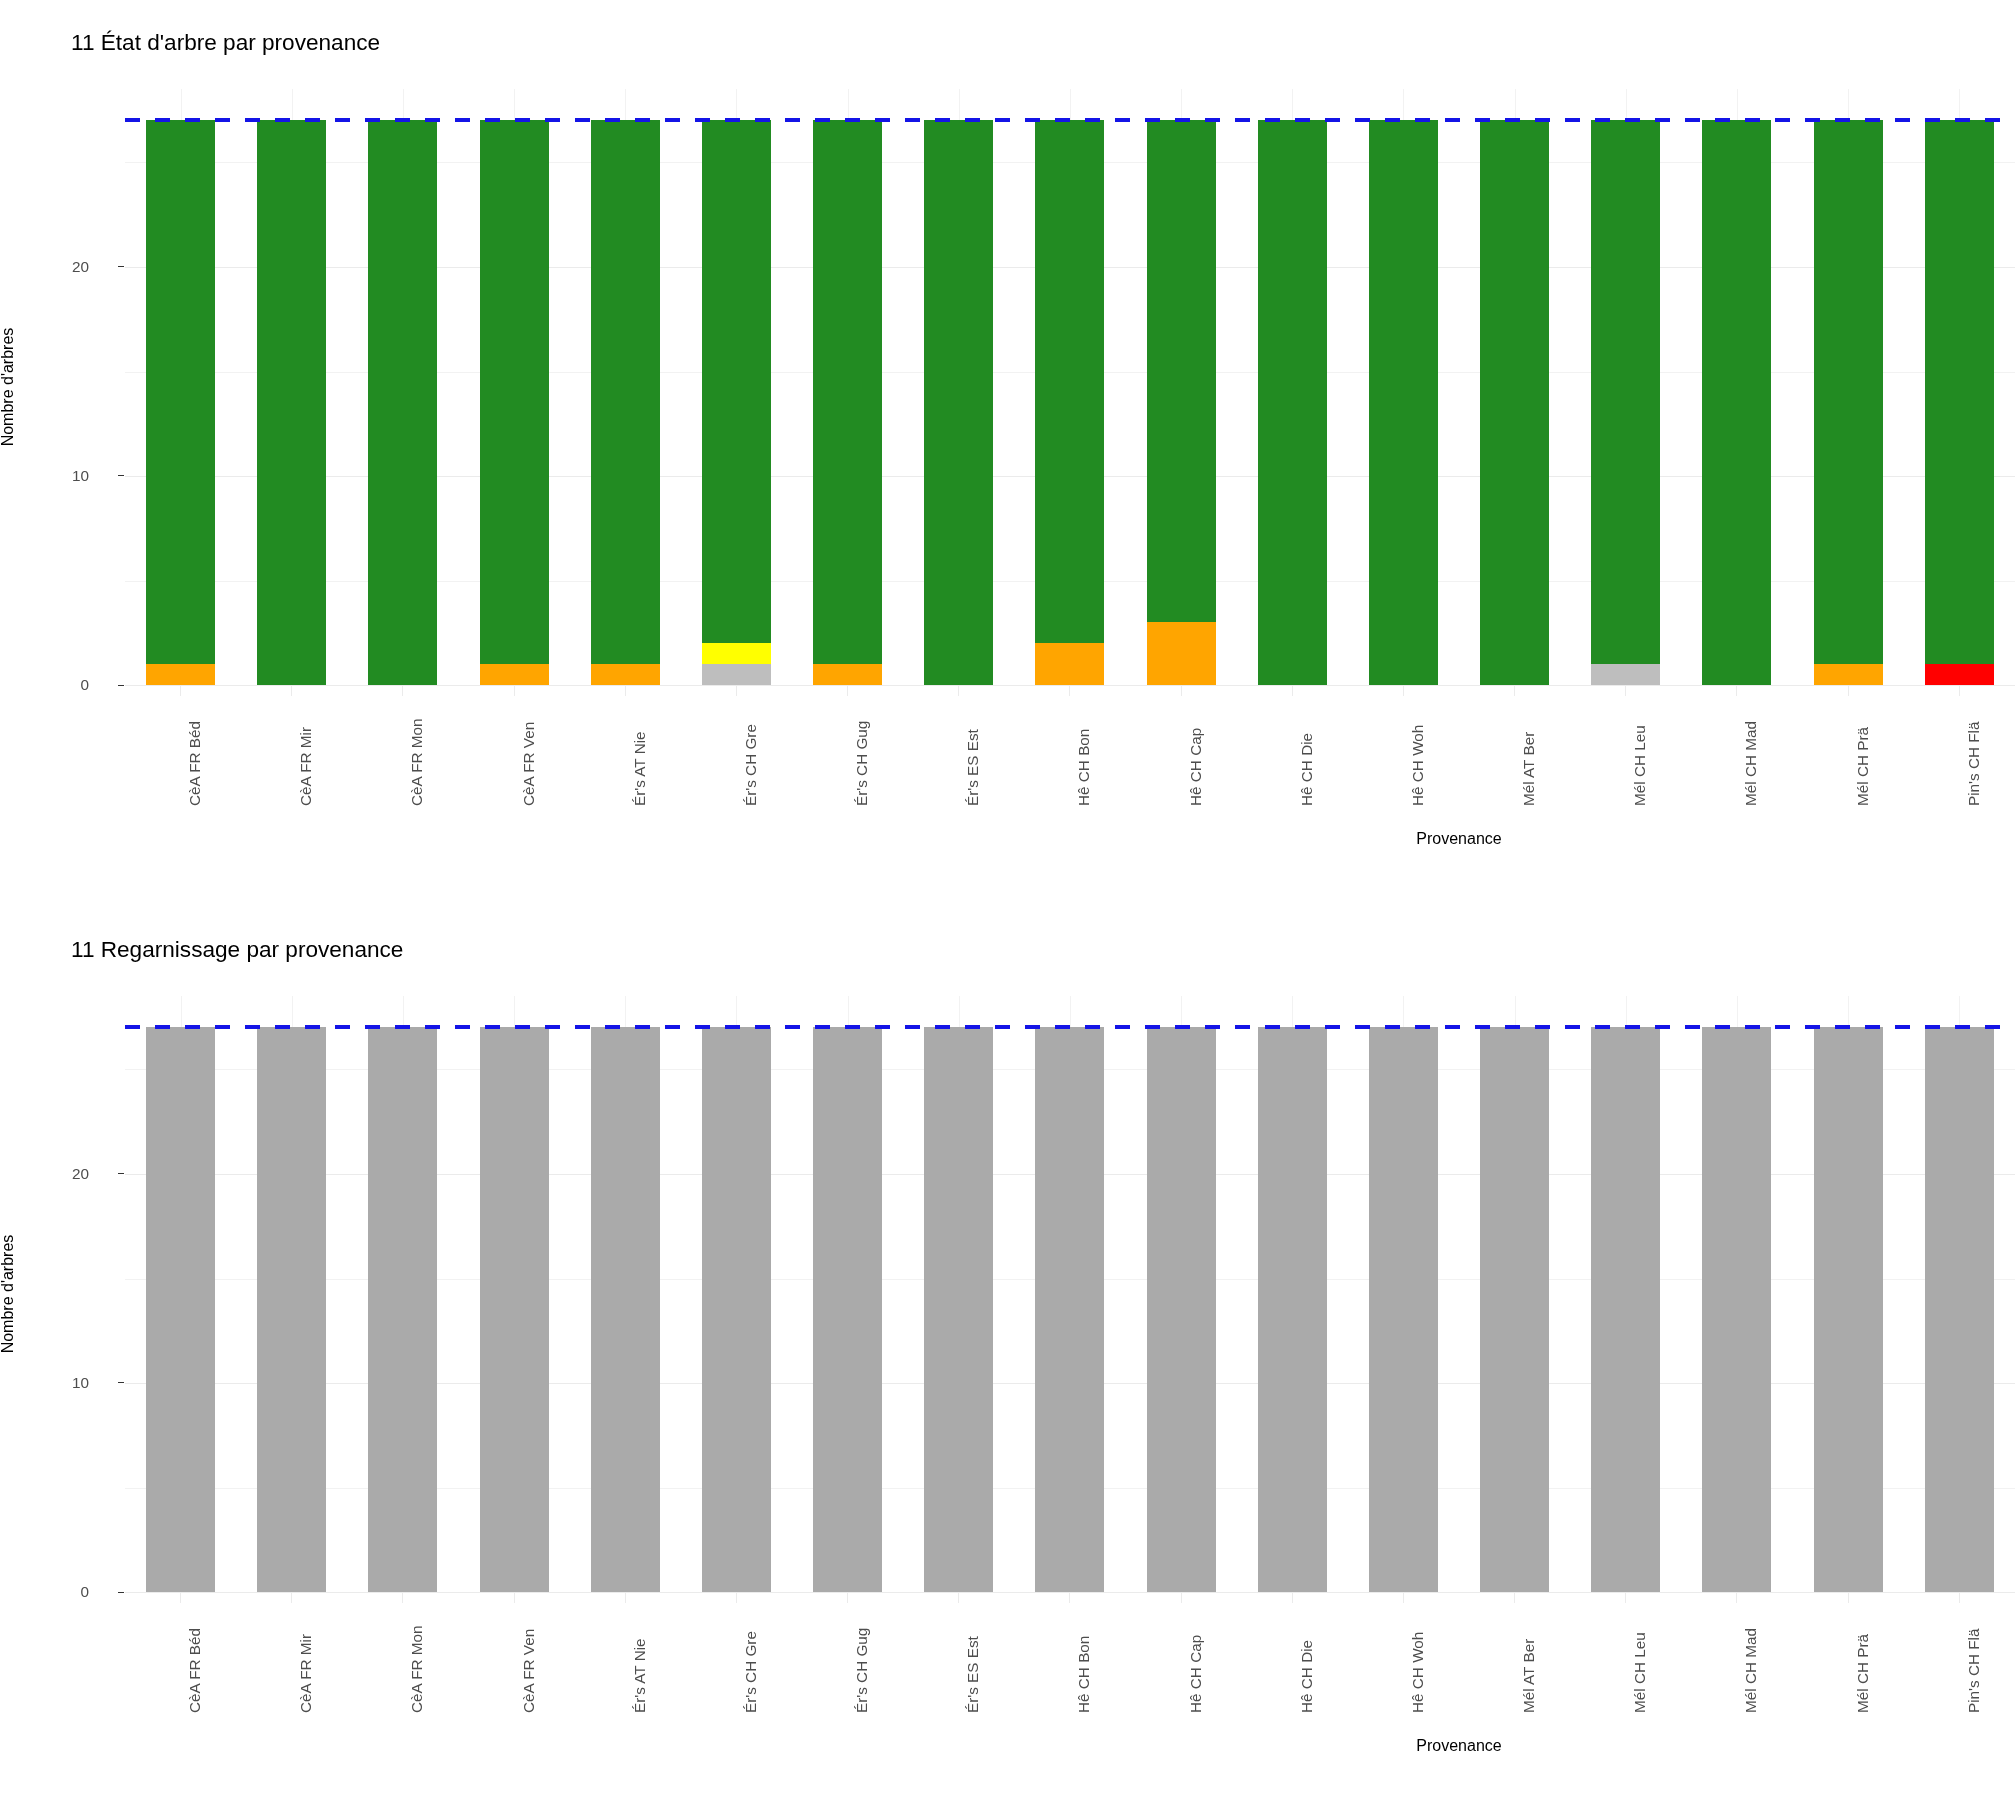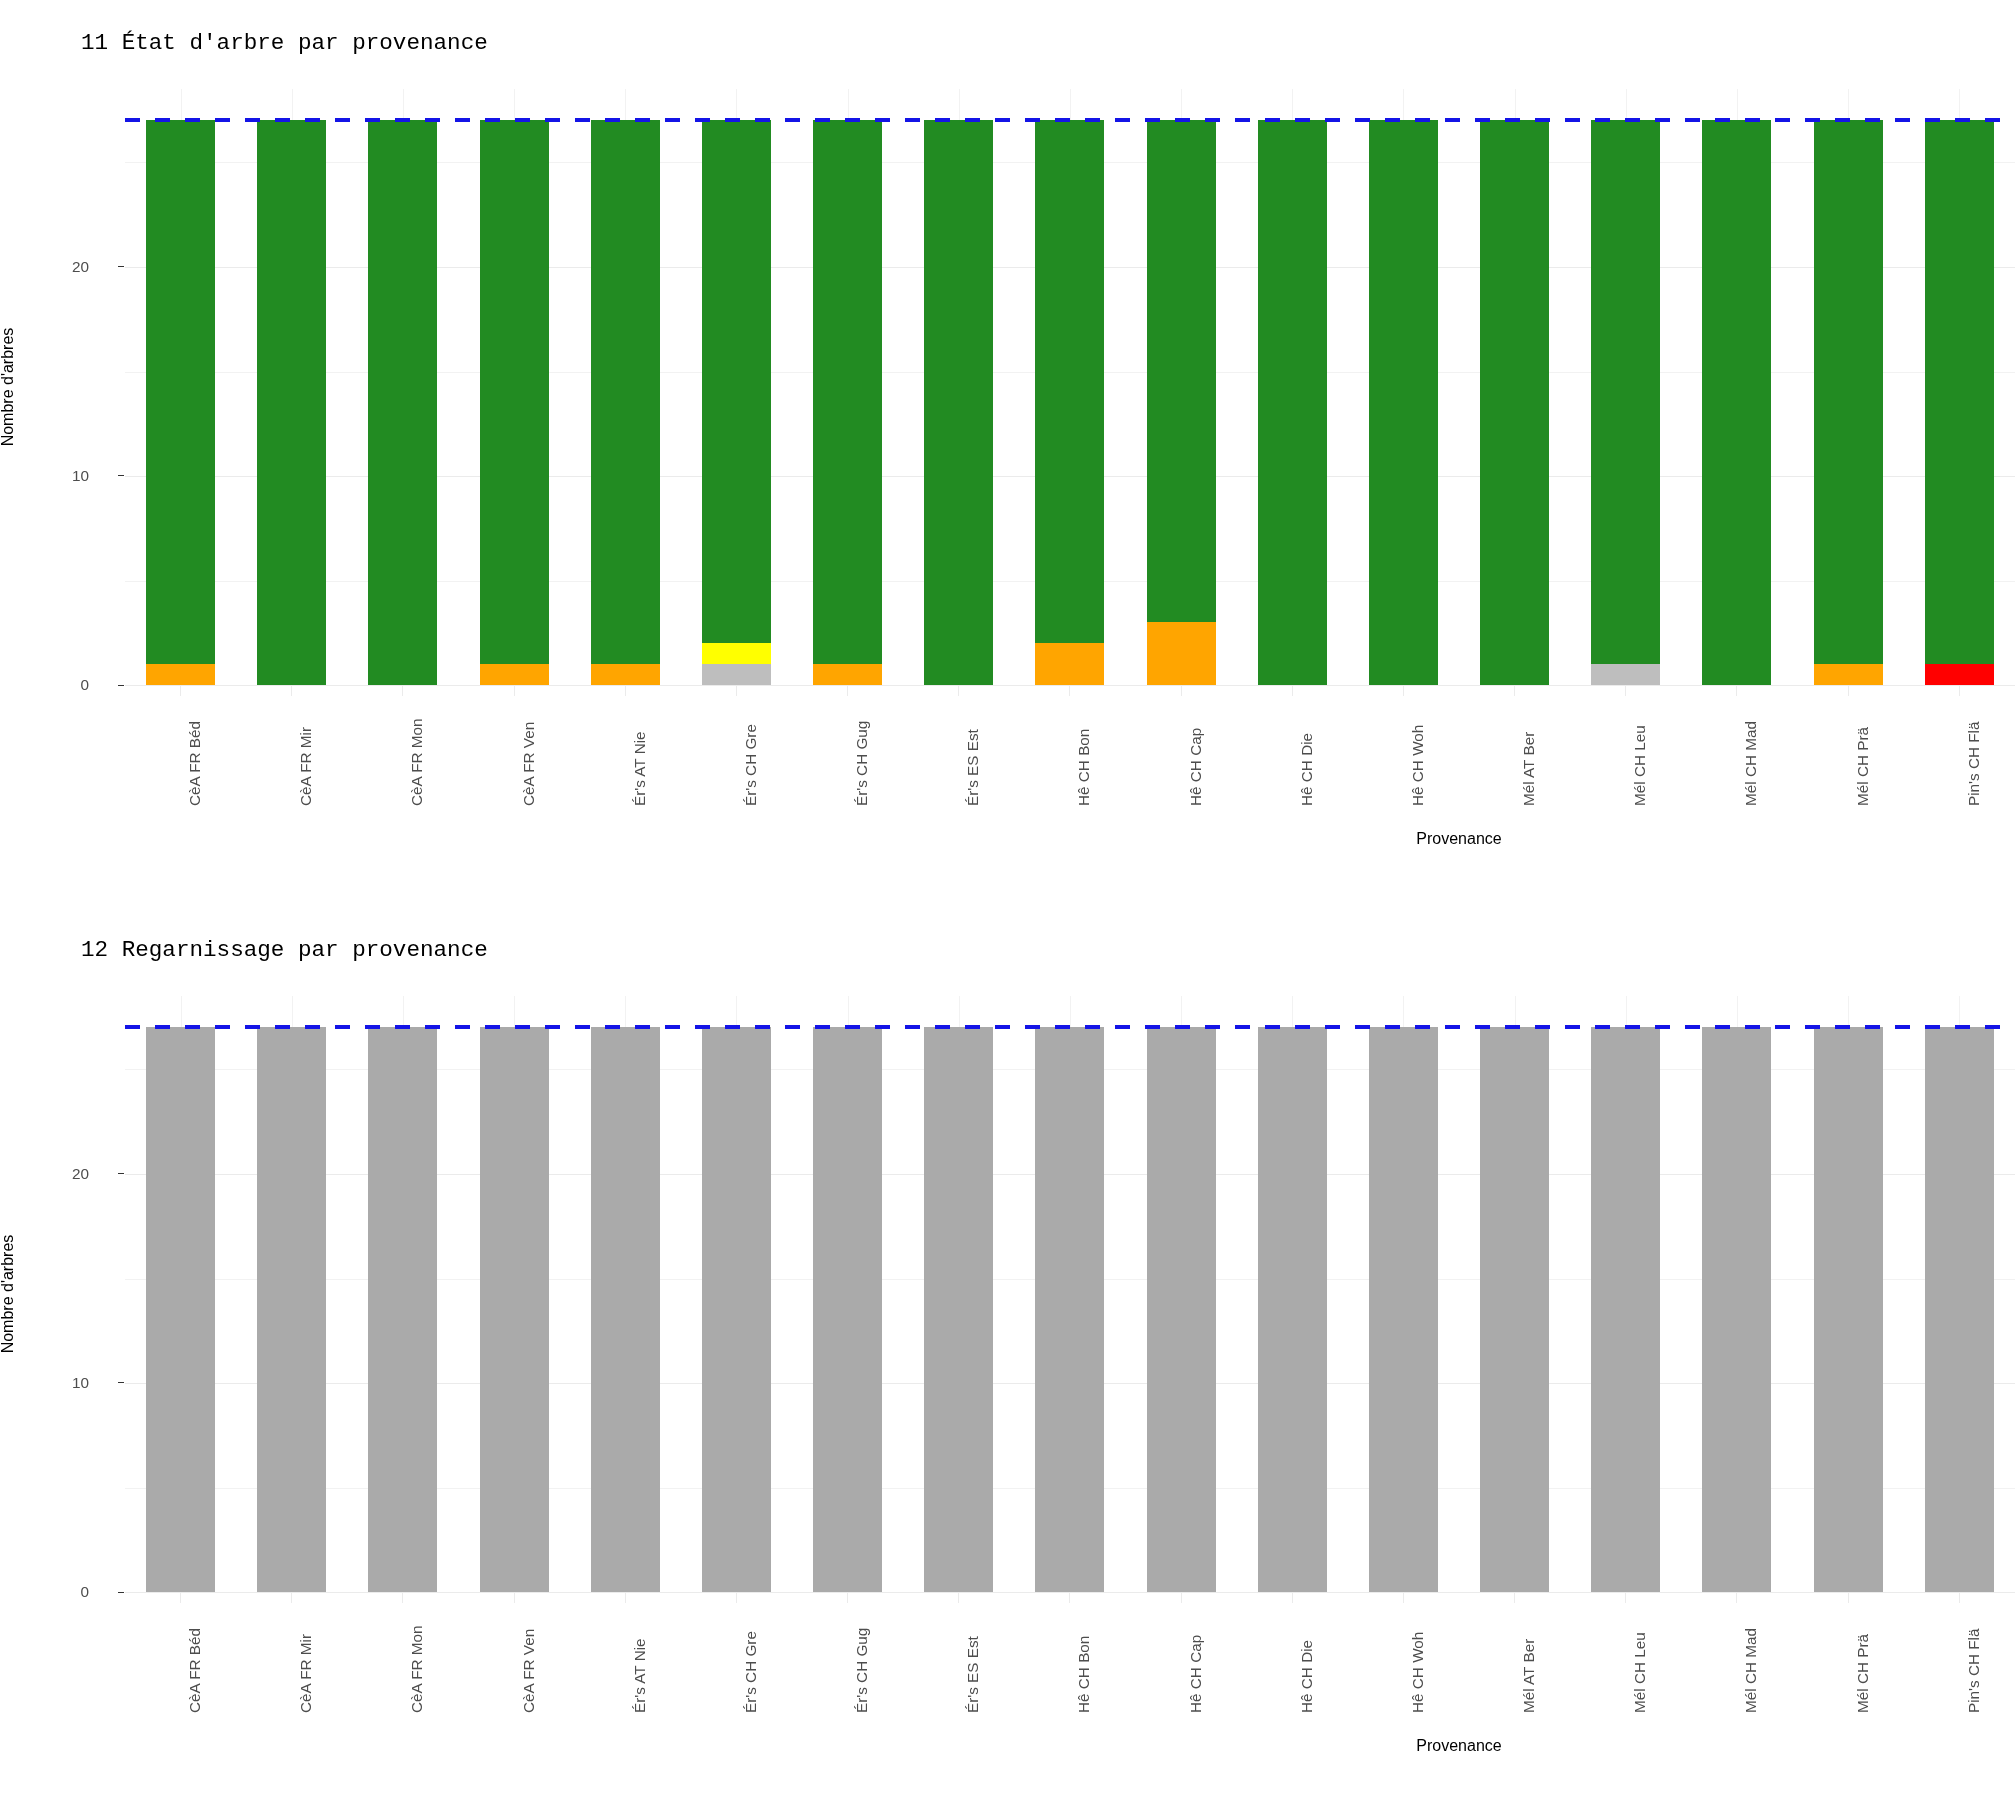--- a/index.html
+++ b/index.html
@@ -11,25 +11,24 @@
     color:#000000;
     overflow:hidden;
   }
 
   .panel { position:absolute; left:0; width:3023px; }
   #panel-etat { top:0; height:907px; }
   #panel-regarnissage { top:907px; height:907px; }
 
   .panel-title {
     position:absolute;
-    left:81px;
+    left:71px;
     font-size:22.6px;
     color:#000;
     white-space:nowrap;
-    font-family:Liberation Mono, monospace;
   }
   #panel-etat .panel-title { top:30px; }
   #panel-regarnissage .panel-title { top:30px; }
 
   
   .plot-area {
     position:absolute;
     left:125px;
     width:2668px;
     background:#ffffff;
@@ -246,21 +245,21 @@
     <div class="xtick-label" style="left: 1631px; top: 806px;">Mél CH Leu</div>
     <div class="xtick-mark" style="left: 1736px; top: 685px; position: absolute;"></div>
     <div class="xtick-label" style="left: 1742px; top: 806px;">Mél CH Mad</div>
     <div class="xtick-mark" style="left: 1848px; top: 685px; position: absolute;"></div>
     <div class="xtick-label" style="left: 1854px; top: 806px;">Mél CH Prä</div>
     <div class="xtick-mark" style="left: 1959px; top: 685px; position: absolute;"></div>
     <div class="xtick-label" style="left: 1965px; top: 806px;">Pin's CH Flä</div>
   </div>
 
 <div class="panel" id="panel-regarnissage">
-  <div class="panel-title">12 Regarnissage par provenance</div>
+  <div class="panel-title">11 Regarnissage par provenance</div>
   <div class="plot-area" id="plot-regarn">
       <div class="gridline-minor" style="top: 492px;"></div>
       <div class="gridline-minor" style="top: 283px;"></div>
       <div class="gridline-minor" style="top: 73px;"></div>
       <div class="gridline-major" style="top: 596px;"></div>
       <div class="gridline-major" style="top: 387px;"></div>
       <div class="gridline-major" style="top: 178px;"></div>
       <div class="gridline-v" style="left: 56px;"></div>
       <div class="gridline-v" style="left: 167px;"></div>
       <div class="gridline-v" style="left: 278px;"></div>

